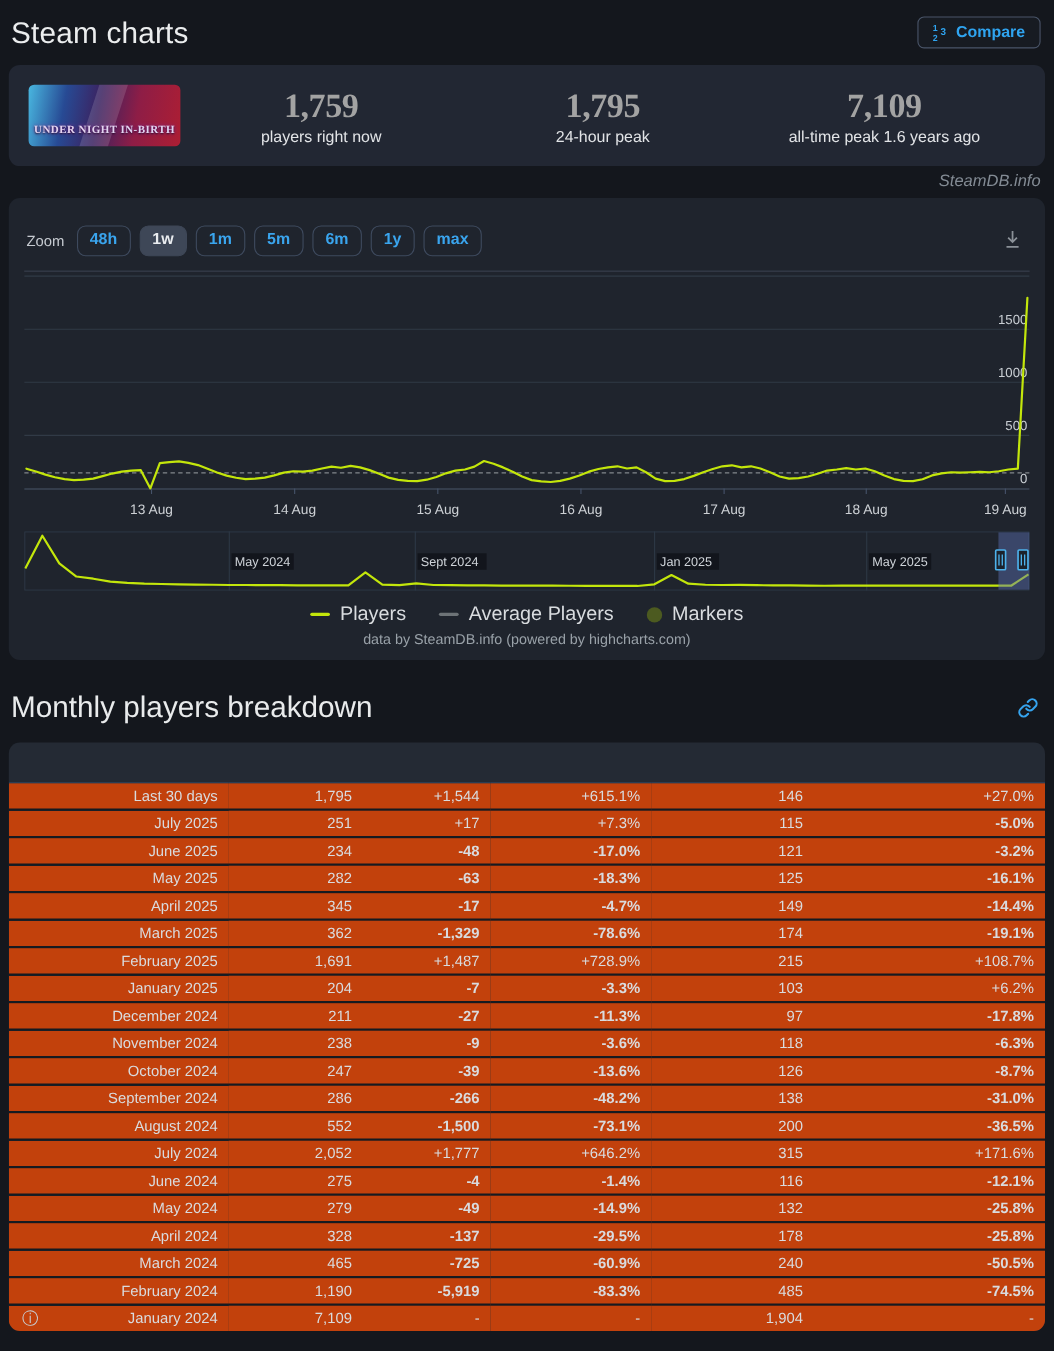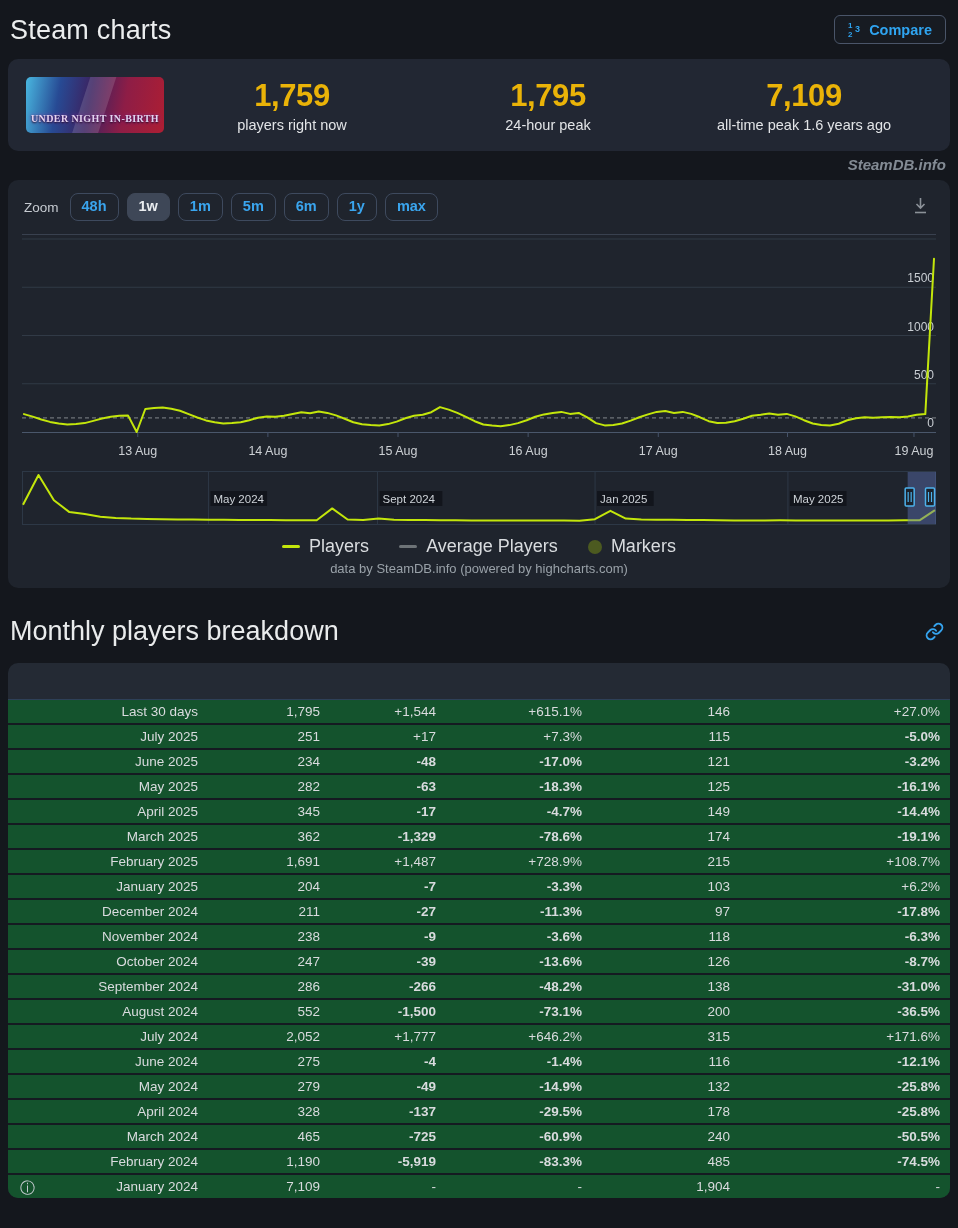--- a/index.html
+++ b/index.html
@@ -35,28 +35,28 @@
     content:""; position:absolute; left:52px; top:-12px; width:26px; height:100px;
     background:rgba(255,255,255,.14); transform:skewX(-18deg);
   }
   .capsule-title {
     position:absolute; left:5px; bottom:9px;
     font-family:"Liberation Serif", serif; font-weight:700; font-size:10px;
     letter-spacing:.4px; color:#e4d4f2; text-shadow:0 0 4px #8d2ba0, 0 1px 2px #000;
     white-space:nowrap;
   }
   .stat { flex:1; text-align:center; }
-  .stat-value { font-size:31px; font-weight:700; color:#eab308; letter-spacing:-.4px; }
+  .stat-value { font-size:31px; font-weight:700; color:#a3a3a3; letter-spacing:-.4px;font-family:Liberation Serif, serif; }
   .stat-label { font-size:14.5px; color:#e2e4e7; margin-top:3px; }
   .watermark {
     text-align:right; padding:5px 12px 7px; color:#838b94;
-    font-style:italic; font-weight:700; font-size:15px;
+    font-style:italic; font-weight:400; font-size:15px;
   }
   
-  .chart-panel { margin:0 8px; background:#1f242d; border-radius:10px; padding:8px 14px 10px; }
+  .chart-panel { margin:0 8px; background:#1f242d; border-radius:10px; padding:20px 14px 10px; }
   .zoom-row { display:flex; align-items:center; gap:8px; padding:4px 2px 12px; }
   .zoom-label { font-size:13.5px; color:#c6cbd1; margin-right:3px; }
   .zoom-btn {
     background:transparent; border:1px solid #3e4a5e; color:#3aa5ee;
     border-radius:8px; font-size:14.5px; font-weight:700; padding:5px 11px;
     font-family:inherit; cursor:pointer; line-height:1.1;
   }
   .zoom-btn.active { background:#3e4757; color:#e9ecef; border-color:#3e4757; }
   .dl-btn { margin-left:auto; background:none; border:none; padding:4px; cursor:pointer; }
   .sep { border-top:1px solid #39414f; }
@@ -71,21 +71,21 @@
   .legend-circle { width:14px; height:14px; border-radius:50%; }
   .credit { text-align:center; font-size:13px; color:#99a1a8; padding:4px 2px 2px; }
   
   .breakdown-header { display:flex; justify-content:space-between; align-items:center; margin:28px 14px 16px 10px; }
   .breakdown-title { margin:0; font-size:27px; font-weight:500; color:#e9ebec; }
   .anchor-link { display:flex; align-items:center; cursor:pointer; }
   .table-panel { margin:0 8px; background:#242a34; border-radius:10px; overflow:hidden; }
   .table-head { height:36px; }
   table.breakdown { width:100%; border-collapse:collapse; table-layout:fixed; font-size:13.5px; }
   table.breakdown td { padding:4px 10px 4px 0; text-align:right; color:#d9dbde; white-space:nowrap; }
-  table.breakdown tr { background:#14532d; border-top:2px solid #151a21; }
+  table.breakdown tr { background:#c2410c; border-top:2px solid #151a21; }
   table.breakdown tr:first-child { border-top:1px solid #2e4058; }
   td.col-month { position:relative; padding-right:8px; }
   td.col-last { padding-right:14px; }
   .pos { color:#9cc937; }
   .neg { color:#e8746e;font-weight:bold; }
   .info-icon {
     position:absolute; left:12px; top:50%; transform:translateY(-50%);
     color:#c9ced4; font-size:15px; line-height:1;
   }
 </style>

